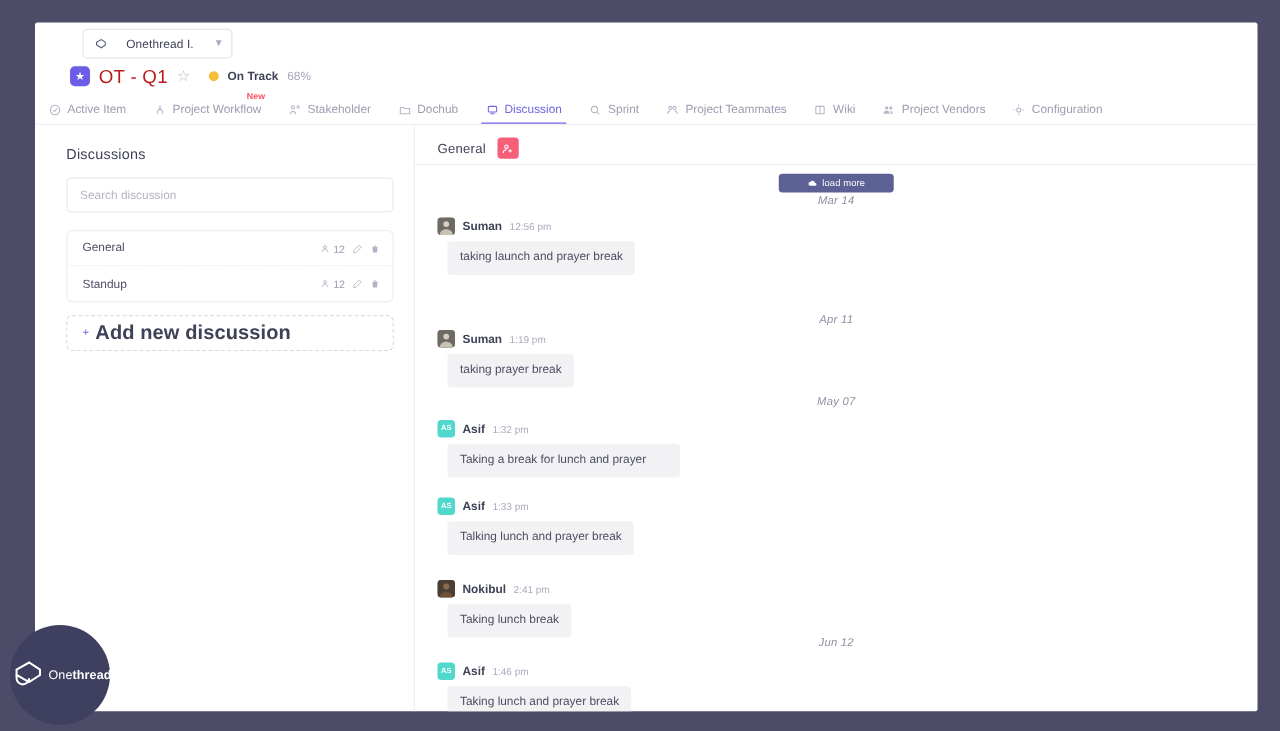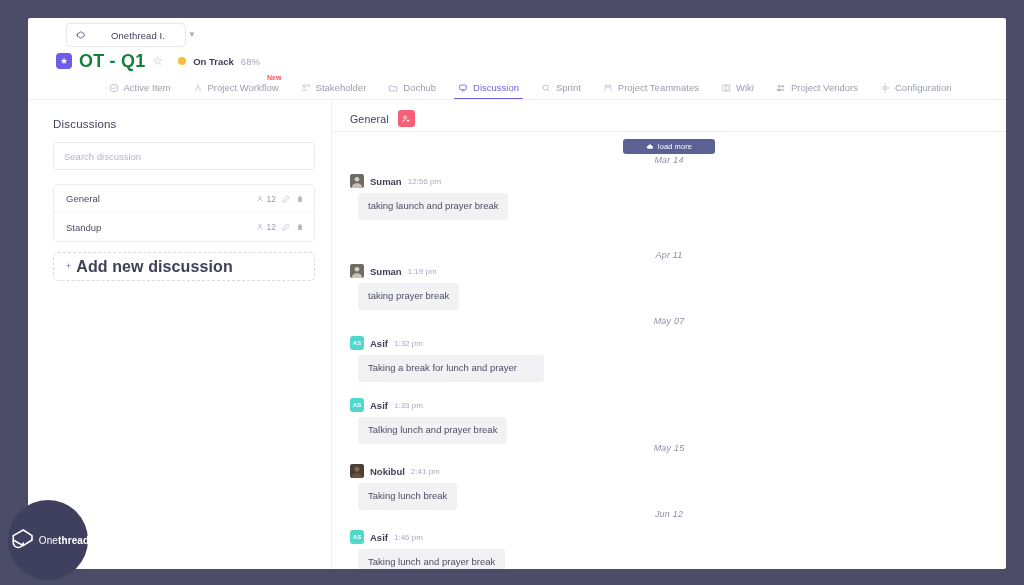--- a/index.html
+++ b/index.html
@@ -21,21 +21,21 @@
     overflow: hidden;
   }
 
   
   .ws-bar { height: 30px; position: relative; }
   .ws-select {
     position: absolute; left: 38px; top: 5px;
     width: 120px; height: 24px;
     border: 1px solid #e6e6ee; border-radius: 4px;
     background: #fff;
-    display: flex; align-items: center; gap: 23px;
+    display: flex; align-items: center; gap: 13px;
     padding: 0 6px;
   }
   .ws-logo {
     width: 15px; height: 15px; flex: none;
     display: flex; align-items: center; justify-content: center;
   }
   .ws-logo svg { width: 13px; height: 13px; }
   .ws-name { font-size: 9.5px; color: #3f4157; letter-spacing: .1px; white-space: nowrap; }
   .ws-caret { margin-left: auto; color: #a9abc0; font-size: 8px; line-height: 1; }
 
@@ -43,32 +43,31 @@
   .proj-row {
     display: flex; align-items: center; gap: 7px;
     padding: 0 0 0 28px; height: 26px;
   }
   .proj-badge {
     width: 16px; height: 16px; border-radius: 4px;
     background: #6c5ce7;
     display: flex; align-items: center; justify-content: center;
     color: #fff; font-size: 9px; line-height: 1;
   }
-  .proj-name { font-size: 18px; font-weight: bold; color: #15803d; letter-spacing: .2px; }
+  .proj-name { font-size: 15px; font-weight: normal; color: #b91c1c; letter-spacing: .2px; }
   .proj-star { color: #b8b9c8; font-size: 12px; line-height: 1; }
   .status-dot { width: 8px; height: 8px; border-radius: 50%; background: #f5bf3c; margin-left: 8px; }
   .status-text { font-size: 9.5px; font-weight: bold; color: #3f4157; }
   .status-pct { font-size: 9.5px; color: #a4a6b8; }
 
   
   .nav {
     display: flex; align-items: flex-end; gap: 0;
-    padding-left: 26px; height: 26px;
+    height: 26px;
     border-bottom: 1px solid #eeeef4;
-    justify-content: center;
   }
   .tab {
     display: flex; align-items: center; gap: 5px;
     padding: 0 11px 6px 11px;
     font-size: 9.5px; color: #9b9db1; position: relative;
     white-space: nowrap;
   }
   .tab .tab-ico { display: flex; align-items: center; color: #b4b6c6; }
   .tab .tab-ico svg { width: 10px; height: 10px; display: block; }
   .tab.active { color: #7165e3; }
@@ -453,21 +452,20 @@
             <div class="msg-head">
               <span class="avatar" style="background:#4fd8cb">
                 <span>AS</span>
               </span>
               <span class="msg-author">Asif</span>
               <span class="msg-time">1:33 pm</span>
             </div>
             <div class="bubble">Talking lunch and prayer break</div>
           </div>
 
-          <div class="date-sep abs" style="left:0;right:0;top:311px;">May 15</div>
 
           <div class="msg abs" style="left:18px;top:328px;">
             <div class="msg-head">
               <span class="avatar photo" style="background:#4a3f35">
                 <svg viewBox="0 0 24 24">
                     <rect width="24" height="24" fill="#4a3f35"></rect>
                     <circle cx="12" cy="9" r="4.2" fill="#8a6a4e"></circle>
                     <path d="M3 24c0-5 4-8 9-8s9 3 9 8z" fill="#6d5239"></path>
                   </svg>
               </span>

